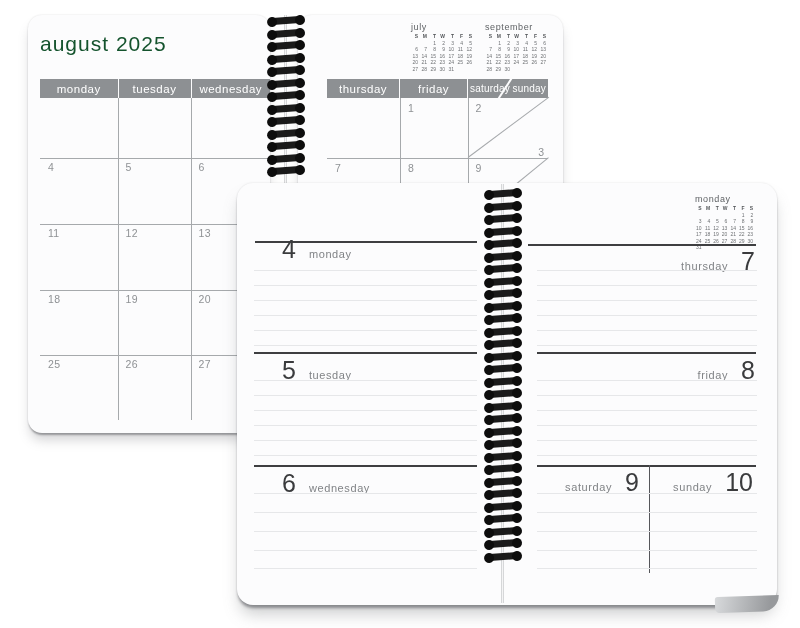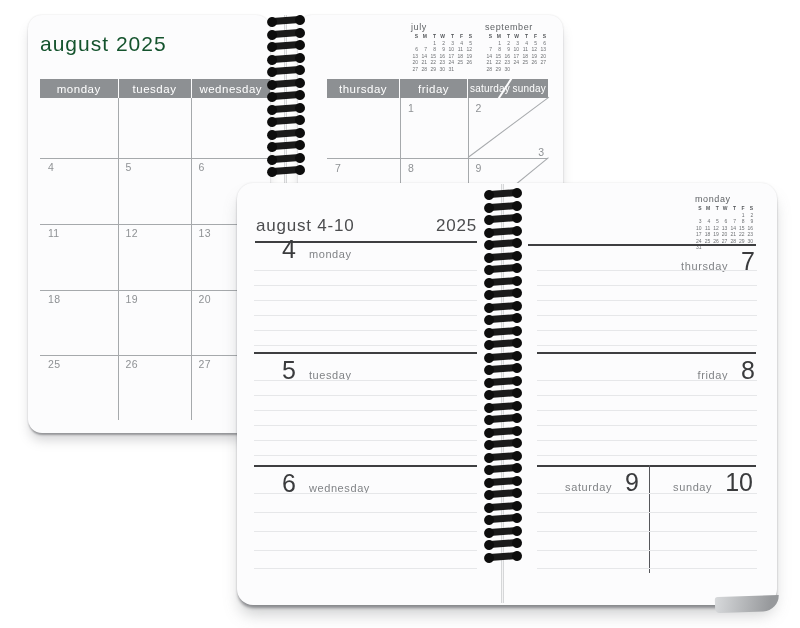--- a/index.html
+++ b/index.html
@@ -283,24 +283,20 @@
     <span class="loop"></span>
     <span class="loop"></span>
     <span class="loop"></span>
     <span class="loop"></span>
     <span class="loop"></span>
   </div>
 
 <div class="page page-front">
   <div class="curl"></div>
 
-  <div class="w-titlerow">
-    <span>august 4-10</span>
-    <span>2025</span>
-  </div>
   <div class="thick" style="left:18px;top:58px;width:222px;"></div>
 
   <div class="dayrow leftday" style="left:17px;top:52px;width:200px;">
     <span class="num">4</span>
     <span class="lbl">monday</span>
   </div>
   <div class="thin" style="left:17px;top:87px;width:223px;"></div>
   <div class="thin" style="left:17px;top:102px;width:223px;"></div>
   <div class="thin" style="left:17px;top:117px;width:223px;"></div>
   <div class="thin" style="left:17px;top:132px;width:223px;"></div>

